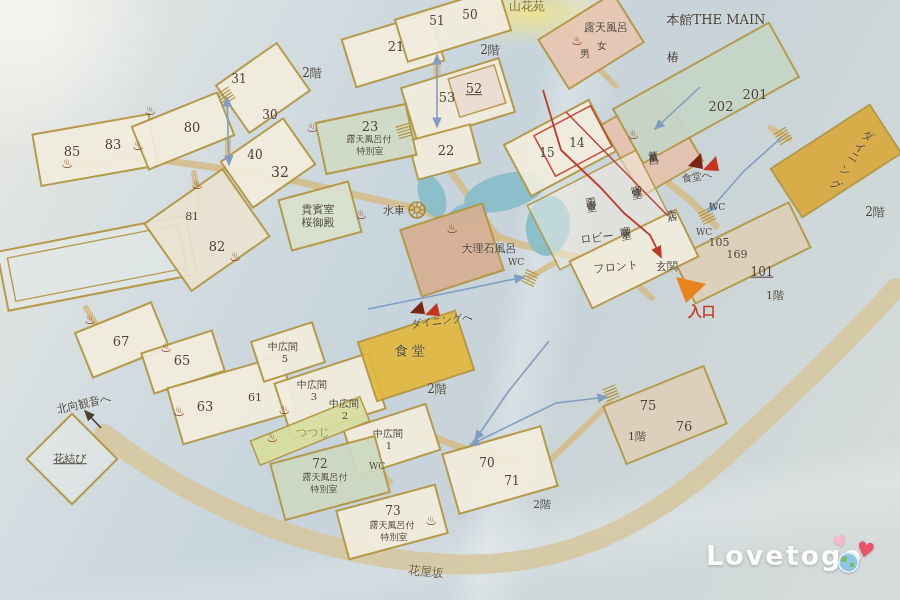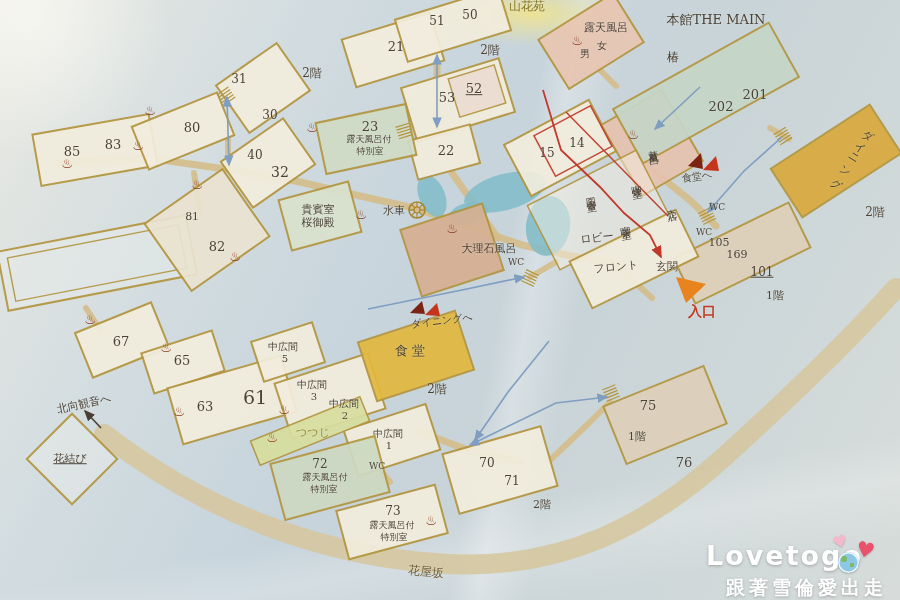--- a/index.html
+++ b/index.html
@@ -238,21 +238,21 @@
       <div class="lbl" style="left: 318px; top: 210px; font-size: 11px; transform: translate(-50%, -50%) rotate(0deg);">貴賓室</div>
       <div class="lbl" style="left: 318px; top: 223px; font-size: 11px; transform: translate(-50%, -50%) rotate(0deg);">桜御殿</div>
       <div class="lbl" style="left: 394px; top: 211px; font-size: 11px; transform: translate(-50%, -50%) rotate(0deg);">水車</div>
       <div class="lbl" style="left: 459px; top: 249px; font-size: 11px; transform: translate(-50%, -50%) rotate(0deg); margin-left: 30px;">大理石風呂</div>
       <div class="lbl" style="left: 516px; top: 263px; font-size: 9px; transform: translate(-50%, -50%) rotate(0deg);">WC</div>
       <div class="lbl" style="left: 84px; top: 404px; font-size: 11px; transform: translate(-50%, -50%) rotate(-12deg);">北向観音へ</div>
       <div class="lbl" style="left: 70px; top: 459px; font-size: 11px; transform: translate(-50%, -50%) rotate(0deg); text-decoration: underline;">花結び</div>
       <div class="lbl" style="left: 121px; top: 342px; font-size: 13px; transform: translate(-50%, -50%) rotate(0deg);">67</div>
       <div class="lbl" style="left: 182px; top: 361px; font-size: 13px; transform: translate(-50%, -50%) rotate(0deg);">65</div>
       <div class="lbl" style="left: 205px; top: 407px; font-size: 13px; transform: translate(-50%, -50%) rotate(0deg);">63</div>
-      <div class="lbl" style="left: 255px; top: 398px; font-size: 19px; transform: translate(-50%, -50%) rotate(0deg);">61</div>
+      <div class="lbl" style="left: 255px; top: 398px; font-size: 11px; transform: translate(-50%, -50%) rotate(0deg);">61</div>
       <div class="lbl" style="left: 283px; top: 347px; font-size: 10px; transform: translate(-50%, -50%) rotate(0deg);">中広間</div>
       <div class="lbl" style="left: 285px; top: 359px; font-size: 10px; transform: translate(-50%, -50%) rotate(0deg);">5</div>
       <div class="lbl" style="left: 312px; top: 385px; font-size: 10px; transform: translate(-50%, -50%) rotate(0deg);">中広間</div>
       <div class="lbl" style="left: 314px; top: 397px; font-size: 10px; transform: translate(-50%, -50%) rotate(0deg);">3</div>
       <div class="lbl" style="left: 344px; top: 404px; font-size: 10px; transform: translate(-50%, -50%) rotate(0deg);">中広間</div>
       <div class="lbl" style="left: 345px; top: 416px; font-size: 10px; transform: translate(-50%, -50%) rotate(0deg);">2</div>
       <div class="lbl" style="left: 388px; top: 434px; font-size: 10px; transform: translate(-50%, -50%) rotate(0deg);">中広間</div>
       <div class="lbl" style="left: 389px; top: 446px; font-size: 10px; transform: translate(-50%, -50%) rotate(0deg);">1</div>
       <div class="lbl" style="left: 410px; top: 351px; font-size: 13px; transform: translate(-50%, -50%) rotate(0deg);">食 堂</div>
       <div class="lbl" style="left: 437px; top: 389px; font-size: 12px; transform: translate(-50%, -50%) rotate(0deg);">2階</div>
@@ -262,21 +262,21 @@
       <div class="lbl" style="left: 325px; top: 478px; font-size: 9px; transform: translate(-50%, -50%) rotate(0deg);">露天風呂付</div>
       <div class="lbl" style="left: 324px; top: 490px; font-size: 9px; transform: translate(-50%, -50%) rotate(0deg);">特別室</div>
       <div class="lbl" style="left: 377px; top: 467px; font-size: 9px; transform: translate(-50%, -50%) rotate(0deg);">WC</div>
       <div class="lbl" style="left: 393px; top: 511px; font-size: 12px; transform: translate(-50%, -50%) rotate(0deg);">73</div>
       <div class="lbl" style="left: 392px; top: 526px; font-size: 9px; transform: translate(-50%, -50%) rotate(0deg);">露天風呂付</div>
       <div class="lbl" style="left: 394px; top: 538px; font-size: 9px; transform: translate(-50%, -50%) rotate(0deg);">特別室</div>
       <div class="lbl" style="left: 487px; top: 463px; font-size: 12px; transform: translate(-50%, -50%) rotate(0deg);">70</div>
       <div class="lbl" style="left: 512px; top: 481px; font-size: 12px; transform: translate(-50%, -50%) rotate(0deg);">71</div>
       <div class="lbl" style="left: 542px; top: 505px; font-size: 11px; transform: translate(-50%, -50%) rotate(0deg);">2階</div>
       <div class="lbl" style="left: 648px; top: 406px; font-size: 13px; transform: translate(-50%, -50%) rotate(0deg);">75</div>
-      <div class="lbl" style="left: 684px; top: 427px; font-size: 13px; transform: translate(-50%, -50%) rotate(0deg); margin-top: 36px;">76</div>
+      <div class="lbl" style="left: 684px; top: 427px; font-size: 13px; transform: translate(-50%, -50%) rotate(0deg);">76</div>
       <div class="lbl" style="left: 637px; top: 437px; font-size: 11px; transform: translate(-50%, -50%) rotate(0deg);">1階</div>
       <div class="lbl" style="left: 426px; top: 572px; font-size: 12px; color: rgb(109, 94, 58); transform: translate(-50%, -50%) rotate(6deg);">花屋坂</div>
       <div class="onsen" style="left: 150px; top: 110px;">♨</div>
       <div class="onsen" style="left: 138px; top: 145px;">♨</div>
       <div class="onsen" style="left: 67px; top: 163px;">♨</div>
       <div class="onsen" style="left: 197px; top: 184px;">♨</div>
       <div class="onsen" style="left: 235px; top: 256px;">♨</div>
       <div class="onsen" style="left: 90px; top: 319px;">♨</div>
       <div class="onsen" style="left: 166px; top: 347px;">♨</div>
       <div class="onsen" style="left: 179px; top: 411px;">♨</div>
@@ -287,14 +287,13 @@
       <div class="onsen" style="left: 312px; top: 127px;">♨</div>
       <div class="onsen" style="left: 577px; top: 40px;">♨</div>
       <div class="onsen" style="left: 633px; top: 134px;">♨</div>
       <div class="onsen" style="left: 431px; top: 520px;">♨</div>
     </div>
 
   <div class="wm wm1">Lovetogo</div>
   <span class="heart h1">♥</span>
   <span class="heart h2">♥</span>
   <span class="globe"></span>
-  <div class="wm wm2">跟著雪倫愛出走</div>
 </div>
 
 </body></html>

